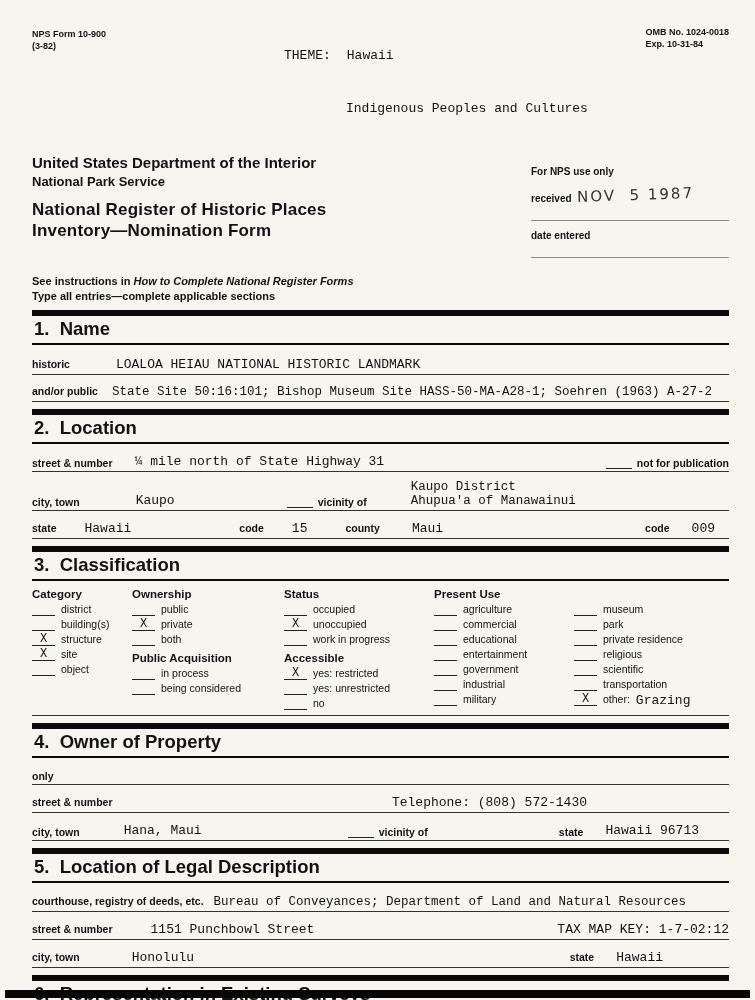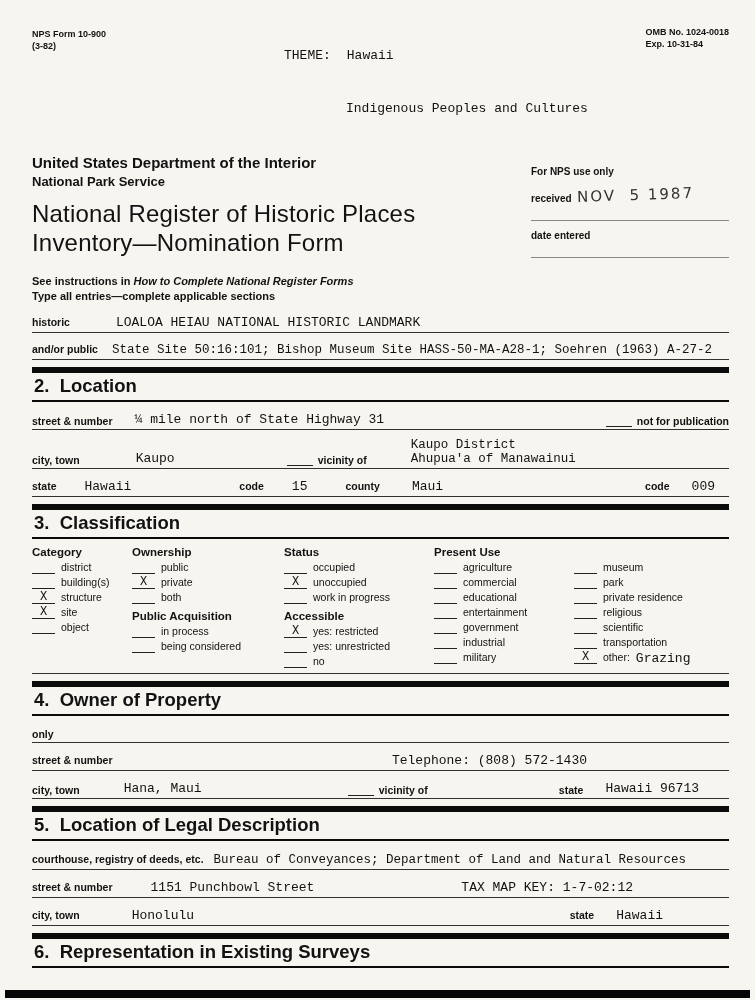--- a/index.html
+++ b/index.html
@@ -7,21 +7,21 @@
 .page{width:755px;height:1000px;background:#f7f5f0;color:#121212;position:relative;overflow:hidden;padding:12px 26px 0 32px;margin:0 auto}
 .fval,.theme,.chkline{font-family:"Liberation Mono","DejaVu Sans Mono",monospace}
 .top{display:flex}
 .npsform{width:252px;padding-top:17px;font-size:9px;font-weight:700;line-height:1.3}
 .theme{font-size:13px;line-height:1.35;white-space:pre}
 .theme-indent{padding-left:62px}
 .omb{margin-left:auto;padding-top:15px;font-size:9px;font-weight:700;line-height:1.3}
 .hdr{display:flex;margin-top:2px}
 .dept{font-size:15px;font-weight:700}
 .agency{font-size:13px;font-weight:700;margin-top:3px}
-.bigtitle{font-size:24px;font-weight:400;margin-top:11px;line-height:1.2;letter-spacing:.2px}
+.bigtitle{font-size:17px;font-weight:700;margin-top:11px;line-height:1.2;letter-spacing:.2px}
 .npsbox{margin-left:auto;width:198px;padding-top:12px;flex:none}
 .uo{font-size:10px;font-weight:700;margin-bottom:9px}
 .nrow{display:flex;align-items:flex-end;border-bottom:1px solid #8a8a84;padding-bottom:16px;margin-bottom:9px;font-size:10px;font-weight:700;min-height:15px}
 .stamp{font-size:15px;font-weight:400;letter-spacing:2px;margin-left:5px;transform:rotate(-2deg);display:inline-block;color:#33332f;white-space:pre;font-family:"DejaVu Sans",sans-serif}
 .instr{margin-top:7px;font-size:11px;font-weight:700;line-height:1.3}
 .it{font-style:italic}
 .sec{border-top:6px solid #0b0b0b;border-bottom:2px solid #0b0b0b;font-size:18.5px;font-weight:700;padding:2px 0 3px 2px;white-space:pre;margin-top:7px}
 .frow{display:flex;align-items:baseline;border-bottom:1px solid #31312d;padding-bottom:2px}
 .ae{align-items:flex-end}
 .flabel{font-size:10.5px;font-weight:700;white-space:nowrap}
@@ -81,20 +81,21 @@
         <span>date entered</span>
       </div>
     </div>
   </div>
 
   <div class="instr">
     <div><span>See instructions in </span><span class="it">How to Complete National Register Forms</span></div>
     <div>Type all entries—complete applicable sections</div>
   </div>
 
+  <div class="sec">1.  Name</div>
   <div class="frow mt12">
     <span class="flabel">historic</span>
     <span class="fval" style="margin-left:46px">LOALOA HEIAU NATIONAL HISTORIC LANDMARK</span>
   </div>
   <div class="frow mt10">
     <span class="flabel">and/or public</span>
     <span class="fval sm" style="margin-left:14px">State Site 50:16:101; Bishop Museum Site HASS-50-MA-A28-1; Soehren (1963) A-27-2</span>
   </div>
 
   <div class="sec">2.  Location</div>
@@ -294,21 +295,21 @@
   </div>
 
   <div class="sec">5.  Location of Legal Description</div>
   <div class="frow mt12">
     <span class="flabel">courthouse, registry of deeds, etc.</span>
     <span class="fval sm" style="margin-left:10px">Bureau of Conveyances; Department of Land and Natural Resources</span>
   </div>
   <div class="frow mt10">
     <span class="flabel">street &amp; number</span>
     <span class="fval" style="margin-left:38px">1151 Punchbowl Street</span>
-    <span class="fval" style="margin-left:auto;margin-right:96px">TAX MAP KEY: 1-7-02:12</span>
+    <span class="fval" style="margin-left:auto;">TAX MAP KEY: 1-7-02:12</span>
   </div>
   <div class="frow mt10">
     <span class="flabel">city, town</span>
     <span class="fval" style="margin-left:52px">Honolulu</span>
     <span class="flabel" style="margin-left:auto">state</span>
     <span class="fval" style="margin-left:22px;margin-right:66px">Hawaii</span>
   </div>
 
   <div class="sec">6.  Representation in Existing Surveys</div>
 

